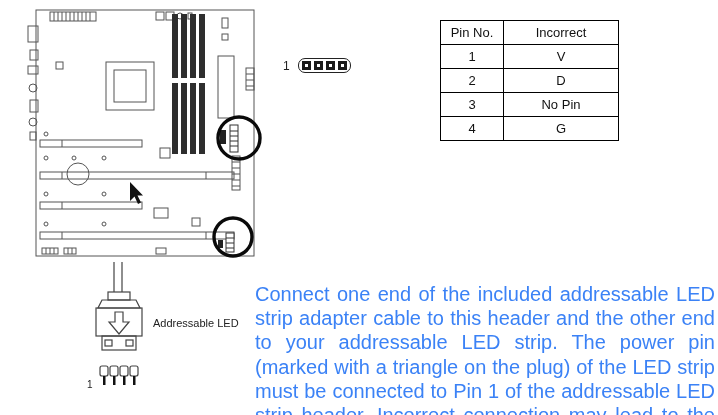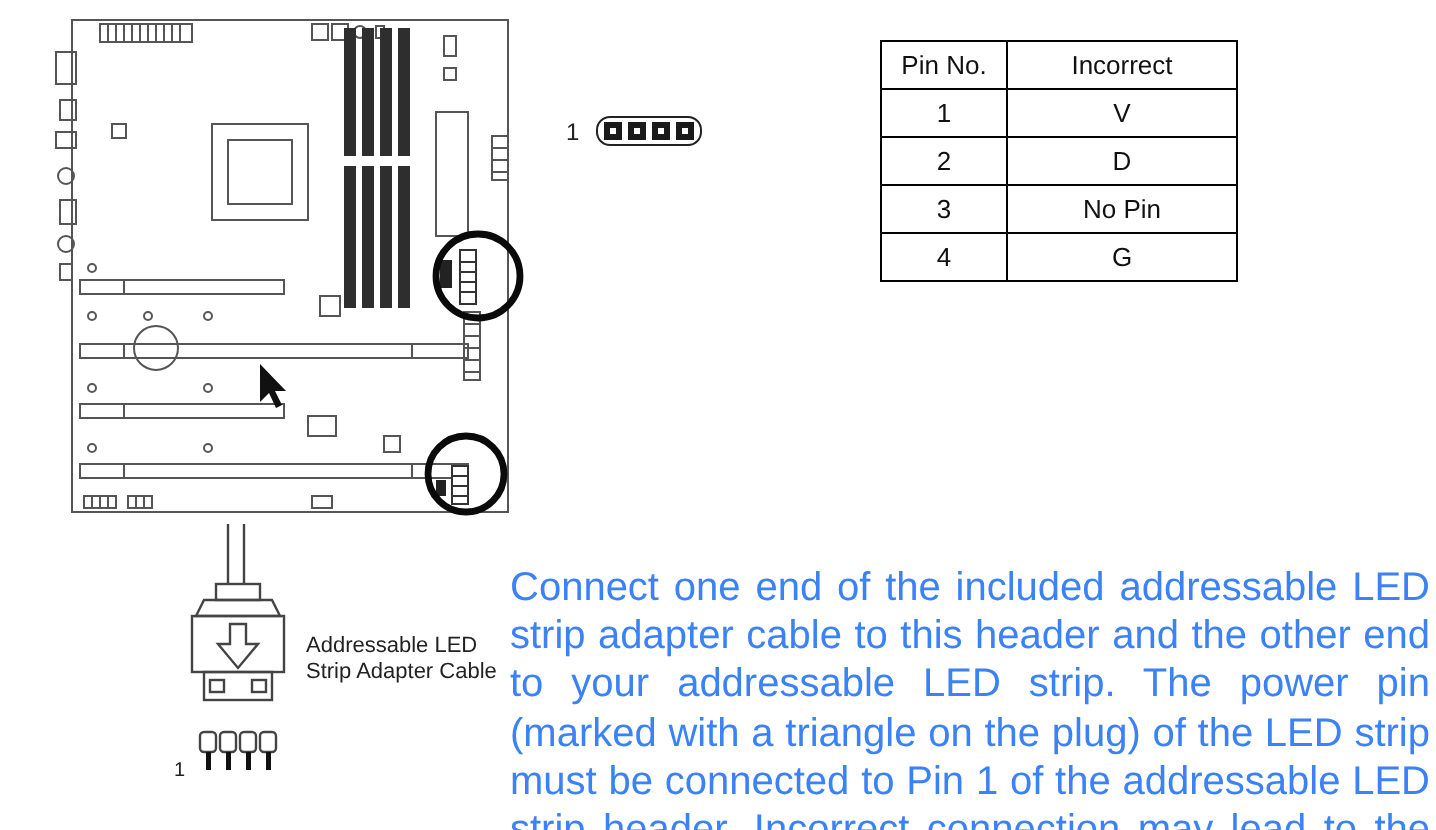--- a/index.html
+++ b/index.html
@@ -192,18 +192,17 @@
         <rect x="35" y="114" width="2.5" height="9"></rect>
         <rect x="45" y="114" width="2.5" height="9"></rect>
         <rect x="55" y="114" width="2.5" height="9"></rect>
       </g>
     </g>
     <text x="9" y="126" font-size="10" fill="#222">1</text>
   </svg>
 
   <div class="cable-label">
     <div>Addressable LED</div>
-    <div>Strip Adapter Cable</div>
   </div>
 
   <p class="description">Connect one end of the included addressable LED strip adapter cable to this header and the other end to your addressable LED strip. The power pin (marked with a triangle on the plug) of the LED strip must be connected to Pin 1 of the addressable LED strip header. Incorrect connection may lead to the damage of the LED strip.</p>
 
 </div>
 
 </body></html>

